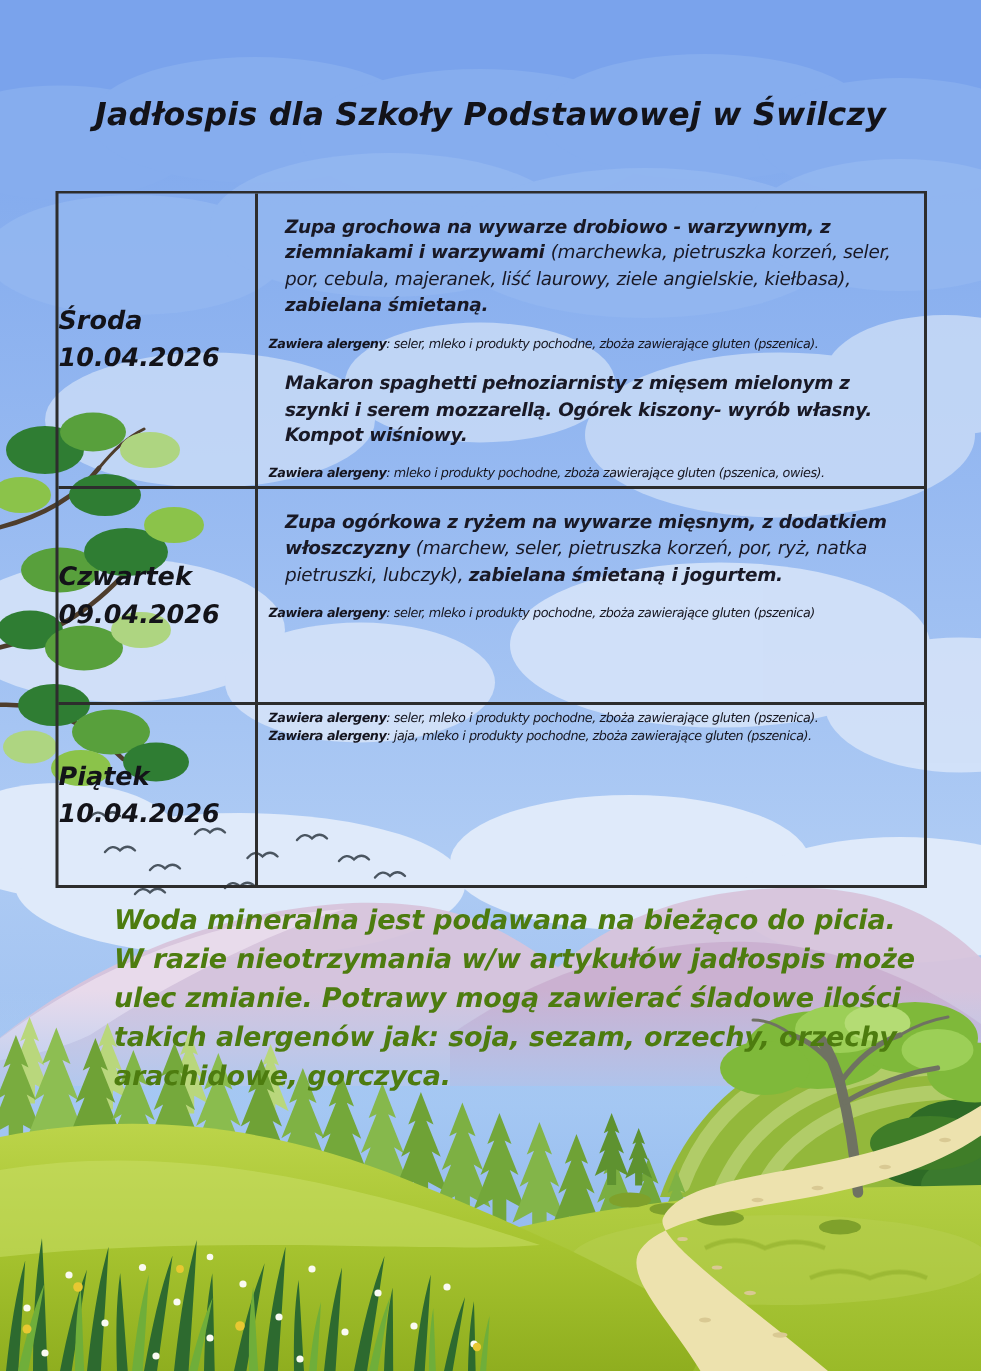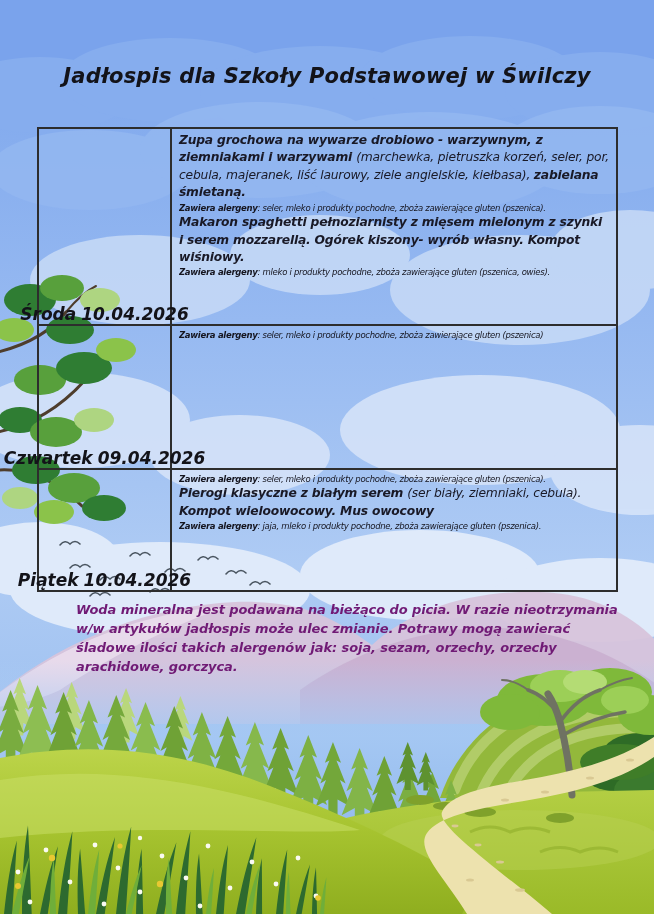--- a/index.html
+++ b/index.html
@@ -12,35 +12,35 @@
     position:absolute;top:64px;left:0;width:100%;margin:0;text-align:center;
     font-size:21px;font-weight:bold;font-style:italic;color:#131319;letter-spacing:.2px;
   }
   .menu-table{
     position:absolute;left:37px;top:127px;width:581px;box-sizing:border-box;
     border:2px solid #2d2d2d;
   }
   .menu-row{display:grid;grid-template-columns:133px 1fr;border-top:2px solid #2d2d2d;box-sizing:border-box;}
   .menu-row:first-child{border-top:none;}
   .day-cell{
-    display:flex;align-items:flex-end;justify-content:center;gap:5px;
+    display:flex;flex-direction:column;align-items:flex-start;justify-content:center;gap:5px;
     border-right:2px solid #2d2d2d;box-sizing:border-box;
     font-weight:bold;font-style:italic;font-size:17px;color:#131319;text-align:center;
   }
   .menu-cell{padding:3px 6px 0 7px;overflow:hidden;box-sizing:border-box;}
-  .dish{margin:0;font-size:12.3px;line-height:1.42;font-style:italic;color:#191926;letter-spacing:-.2px;}
+  .dish{margin:11px;font-size:12.3px;line-height:1.42;font-style:italic;color:#191926;letter-spacing:-.2px;}
   .dish .b{font-weight:bold;}
   .allergen{
     margin:0;font-size:8.5px;line-height:1.45;font-style:italic;color:#15151f;
     letter-spacing:-.3px;white-space:nowrap;overflow:hidden;
   }
   .allergen .lab{font-weight:bold;}
   .footer{
     position:absolute;left:76px;top:601px;width:546px;margin:0;
-    font-size:13px;line-height:1.45;font-weight:bold;font-style:italic;color:#701a75;letter-spacing:-.1px;
+    font-size:18px;line-height:1.45;font-weight:bold;font-style:italic;color:#4d7c0f;letter-spacing:-.1px;
   }
 </style>
 </head>
 <body>
 
 <div class="page">
 
   <svg class="bg" viewBox="0 0 654 914" xmlns="http://www.w3.org/2000/svg" aria-hidden="true">
     <defs>
       <linearGradient id="sky" x1="0" y1="0" x2="0" y2="1">
@@ -328,30 +328,30 @@
           <p class="dish"><span class="b">Makaron spaghetti pełnoziarnisty z mięsem mielonym z szynki i serem mozzarellą. Ogórek kiszony- wyrób własny. Kompot wiśniowy.</span></p>
           <p class="allergen"><span class="lab">Zawiera alergeny</span><span>: mleko i produkty pochodne, zboża zawierające gluten (pszenica, owies).</span></p>
         </div>
       </div>
       <div class="menu-row" style="height: 144px;">
         <div class="day-cell">
           <div>Czwartek</div>
           <div>09.04.2026</div>
         </div>
         <div class="menu-cell">
+          <p class="dish"><span class="b">Zupa ogórkowa z ryżem na wywarze mięsnym, z dodatkiem włoszczyzny </span><span>(marchew, seler, pietruszka korzeń, por, ryż, natka pietruszki, lubczyk), </span><span class="b">zabielana śmietaną i jogurtem.</span></p>
           <p class="allergen"><span class="lab">Zawiera alergeny</span><span>: seler, mleko i produkty pochodne, zboża zawierające gluten (pszenica)</span></p>
         </div>
       </div>
       <div class="menu-row" style="height: 122px;">
         <div class="day-cell">
           <div>Piątek</div>
           <div>10.04.2026</div>
         </div>
         <div class="menu-cell">
           <p class="allergen"><span class="lab">Zawiera alergeny</span><span>: seler, mleko i produkty pochodne, zboża zawierające gluten (pszenica).</span></p>
-          <p class="dish"><span class="b">Pierogi klasyczne z białym serem </span><span>(ser biały, ziemniaki, cebula). </span><span class="b">Kompot wieloowocowy. Mus owocowy</span></p>
           <p class="allergen"><span class="lab">Zawiera alergeny</span><span>: jaja, mleko i produkty pochodne, zboża zawierające gluten (pszenica).</span></p>
         </div>
       </div>
     </div>
 
   <p class="footer">Woda mineralna jest podawana na bieżąco do picia. W razie nieotrzymania w/w artykułów jadłospis może ulec zmianie. Potrawy mogą zawierać śladowe ilości takich alergenów jak: soja, sezam, orzechy, orzechy arachidowe, gorczyca.</p>
 </div>
 
 </body></html>

